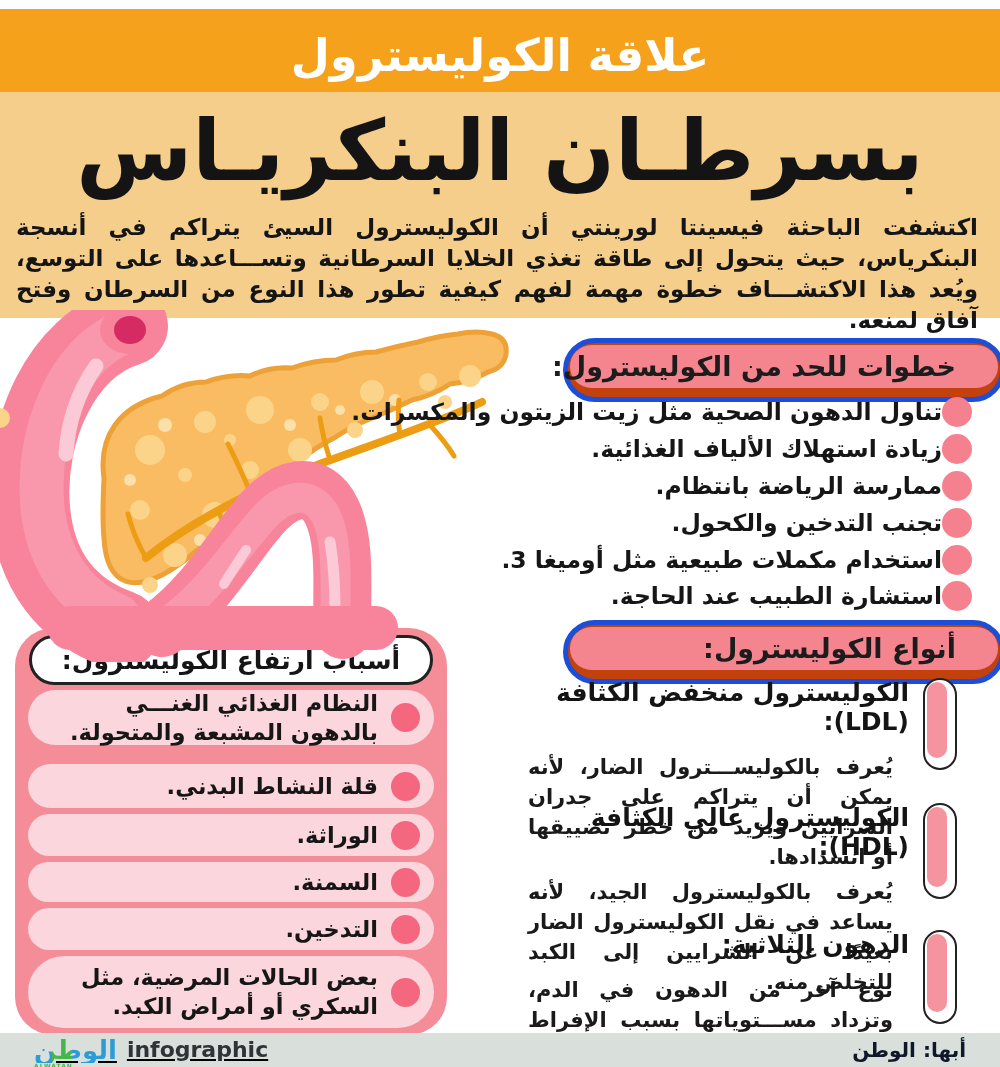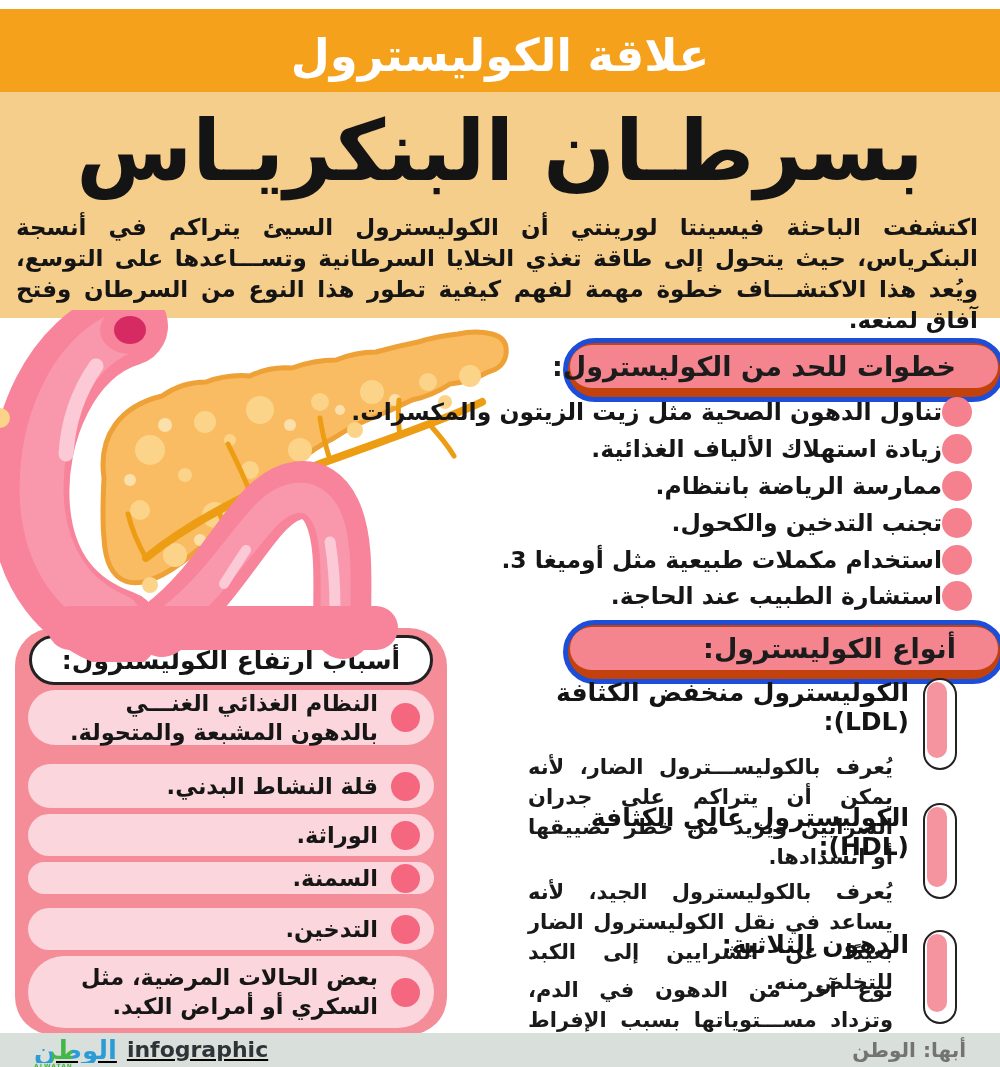--- a/index.html
+++ b/index.html
@@ -46,35 +46,35 @@
   .causes-head{position:absolute;left:14px;right:14px;top:7px;height:44px;background:#fff;
     border:3px solid #222;border-radius:999px;display:flex;align-items:center;justify-content:center;direction:rtl;}
   .causes-head span{color:#151515;font-size:25px;font-weight:800;white-space:nowrap;}
   .cap{position:absolute;left:13px;right:13px;background:#FBD6DC;border-radius:999px;
     display:flex;direction:rtl;align-items:center;gap:13px;padding:0 14px;box-sizing:border-box;}
   .cap .dot2{width:29px;height:29px;border-radius:50%;background:#F4677F;flex:0 0 auto;}
   .cap span{color:#161616;font-size:22.5px;font-weight:700;line-height:1.28;text-align:right;}
   .cap1{top:62px;height:55px;}
   .cap2{top:136px;height:44px;}
   .cap3{top:186px;height:42px;}
-  .cap4{top:234px;height:32px;}
+  .cap4{top:234px;height:40px;}
   .cap5{top:280px;height:42px;}
   .cap6{top:328px;height:72px;}
 
   
   .footer{position:absolute;left:0;top:1033px;width:1000px;height:34px;background:#D9E0DB;z-index:5;
     display:flex;align-items:center;justify-content:space-between;padding:0 34px;box-sizing:border-box;}
   .f-left{display:flex;align-items:flex-end;gap:10px;text-decoration:underline;}
   .logo-wrap{position:relative;line-height:1;}
   .logo-ar{font-size:26px;font-weight:800;direction:rtl;
     background:linear-gradient(90deg,#2B9CD8 0 22%,#45B649 22% 46%,#2B9CD8 46% 100%);
     -webkit-background-clip:text;background-clip:text;color:transparent;}
   .logo-sub{position:absolute;left:0;bottom:-6px;font-size:6px;font-weight:700;color:#45B649;letter-spacing:1px;}
   .brand{font-size:22px;font-weight:600;color:#2F3338;padding-bottom:1px;}
-  .credit{font-size:20px;font-weight:700;color:#737373;direction:rtl;}
+  .credit{font-size:20px;font-weight:700;color:#0f172a;direction:rtl;}
 </style>
 </head>
 <body>
 
 <div class="poster">
 
   <div class="band-top">
     <div class="kicker">علاقة الكوليسترول</div>
   </div>
 

